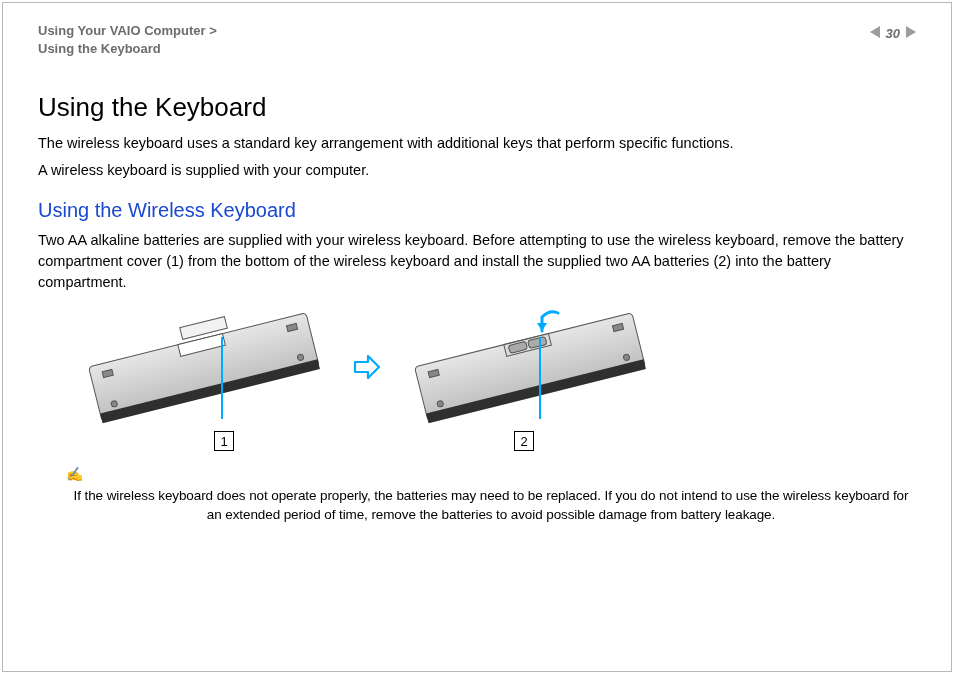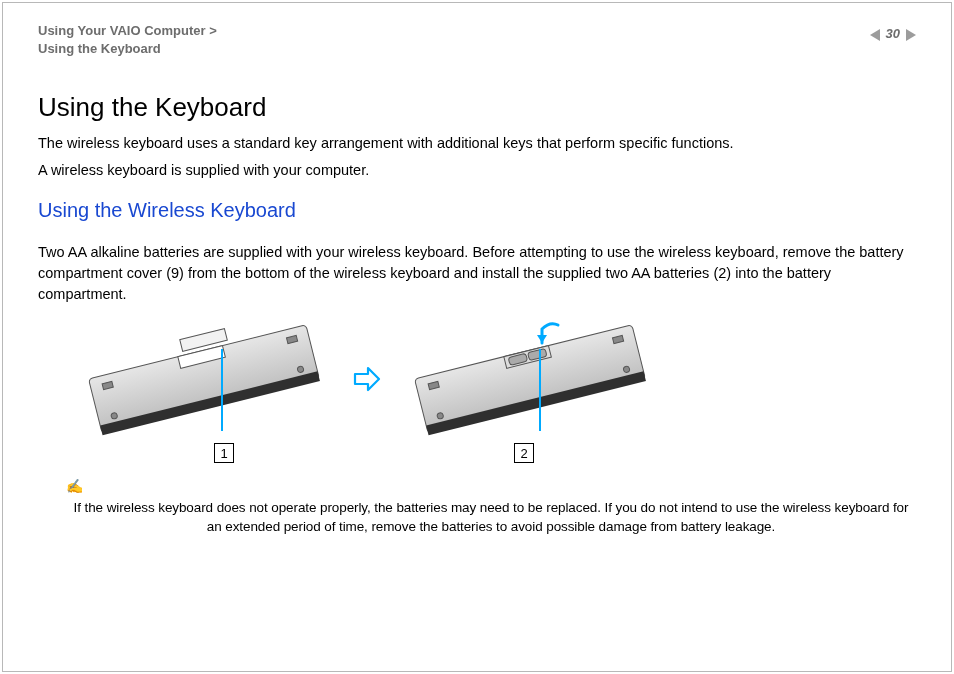--- a/index.html
+++ b/index.html
@@ -30,21 +30,21 @@
   .breadcrumb {
     font-size: 13px;
     font-weight: 700;
     color: #6d6d6d;
     line-height: 1.4;
   }
   .breadcrumb .line1 { display:block; }
   .breadcrumb .line2 { display:block; }
   .pager {
     display: flex;
-    align-items: flex-end;
+    align-items: flex-start;
     gap: 6px;
     color: #6d6d6d;
     font-size: 13px;
     font-weight: 700;
     font-style: italic;
     margin-top: 4px;
   }
   .pager .arrow {
     width: 0; height: 0;
     display: inline-block;
@@ -66,21 +66,21 @@
   }
   p.body {
     font-size: 14.5px;
     line-height: 1.45;
     margin: 0 0 6px 0;
   }
   h2.subhead {
     color: #1948d1;
     font-size: 20px;
     font-weight: 400;
-    margin: 18px 0 20px 0;
+    margin: 18px 0 8px 0;
   }
   .figure-row {
     display: flex;
     align-items: center;
     justify-content: flex-start;
     gap: 18px;
     margin: 14px 0 8px 36px;
   }
   .kbd-svg { display:block; }
   .big-arrow {
@@ -143,21 +143,21 @@
       <span>30</span>
       <span class="arrow right"></span>
     </div>
   </div>
 
   <h1 class="title">Using the Keyboard</h1>
   <p class="body">The wireless keyboard uses a standard key arrangement with additional keys that perform specific functions.</p>
   <p class="body">A wireless keyboard is supplied with your computer.</p>
 
   <h2 class="subhead">Using the Wireless Keyboard</h2>
-  <p class="body">Two AA alkaline batteries are supplied with your wireless keyboard. Before attempting to use the wireless keyboard, remove the battery compartment cover (9) from the bottom of the wireless keyboard and install the supplied two AA batteries (2) into the battery compartment.</p>
+  <p class="body">Two AA alkaline batteries are supplied with your wireless keyboard. Before attempting to use the wireless keyboard, remove the battery compartment cover (1) from the bottom of the wireless keyboard and install the supplied two AA batteries (2) into the battery compartment.</p>
 
   <div class="figure-row">
 
     <svg class="kbd-svg" width="260" height="120" viewBox="0 0 260 120">
       <defs>
         <linearGradient id="g1" x1="0" y1="0" x2="0" y2="1">
           <stop offset="0" stop-color="#e6e6e6"></stop>
           <stop offset="1" stop-color="#bdbdbd"></stop>
         </linearGradient>
       </defs>

